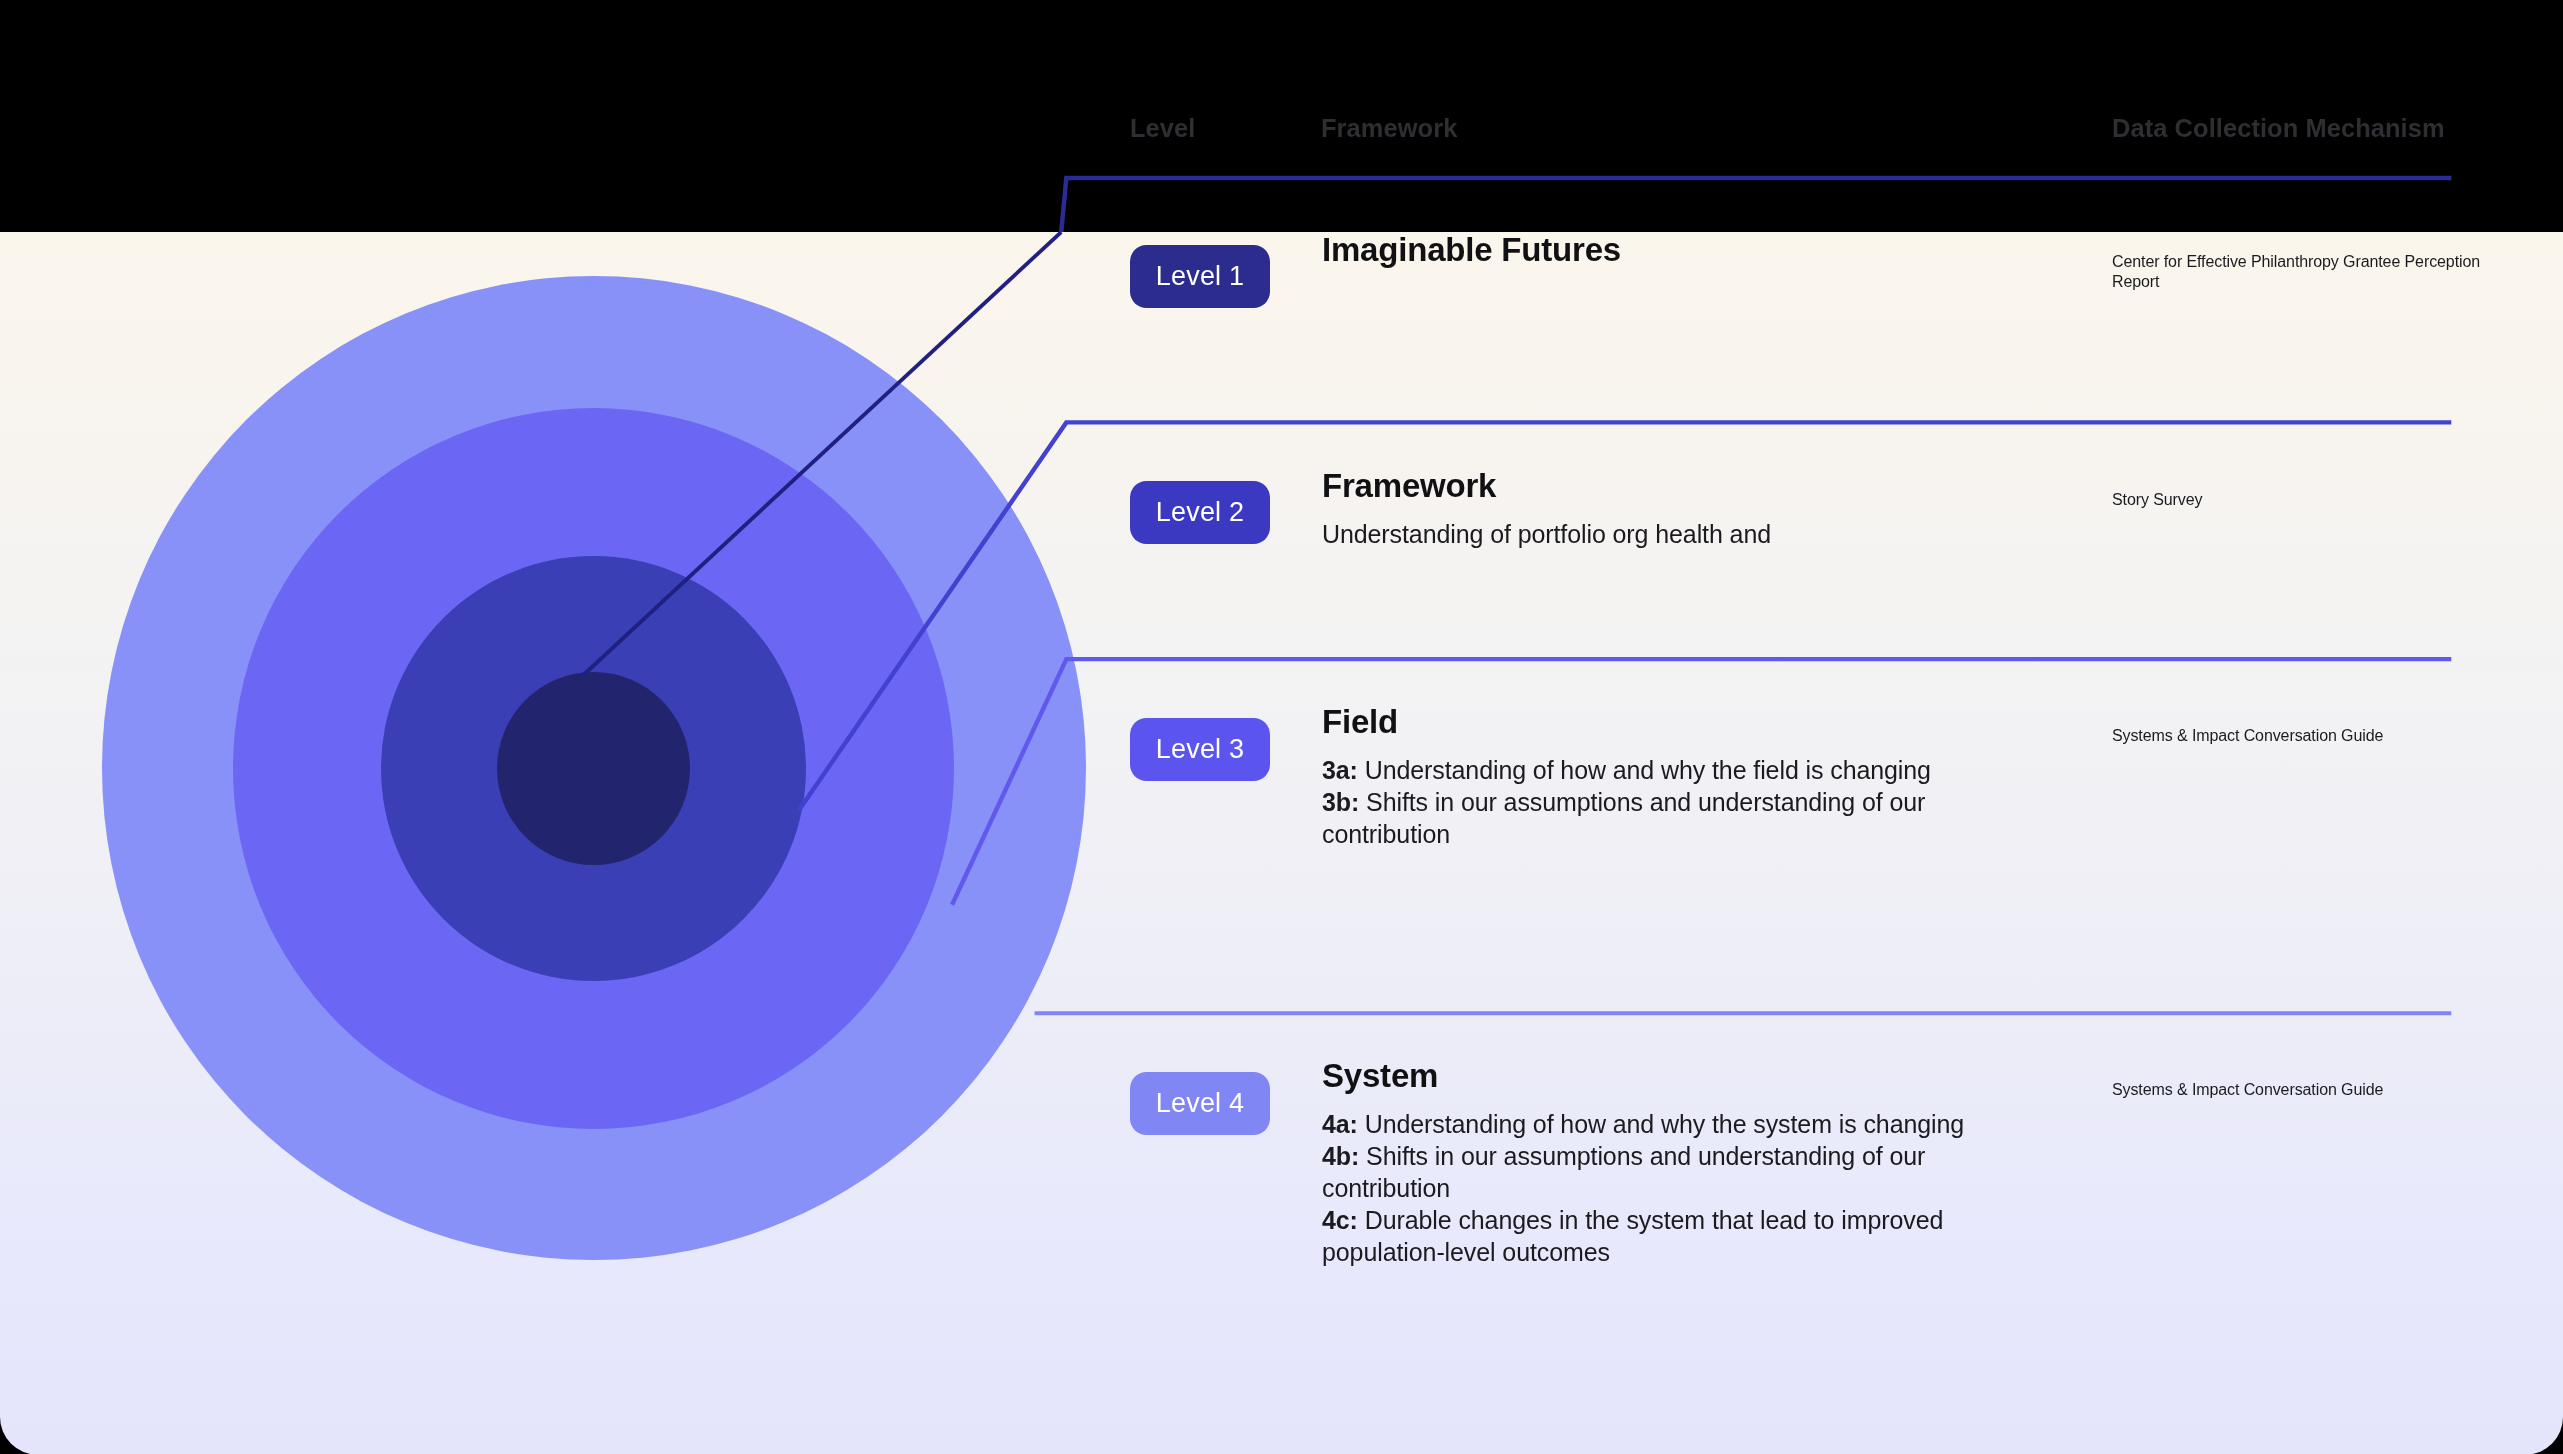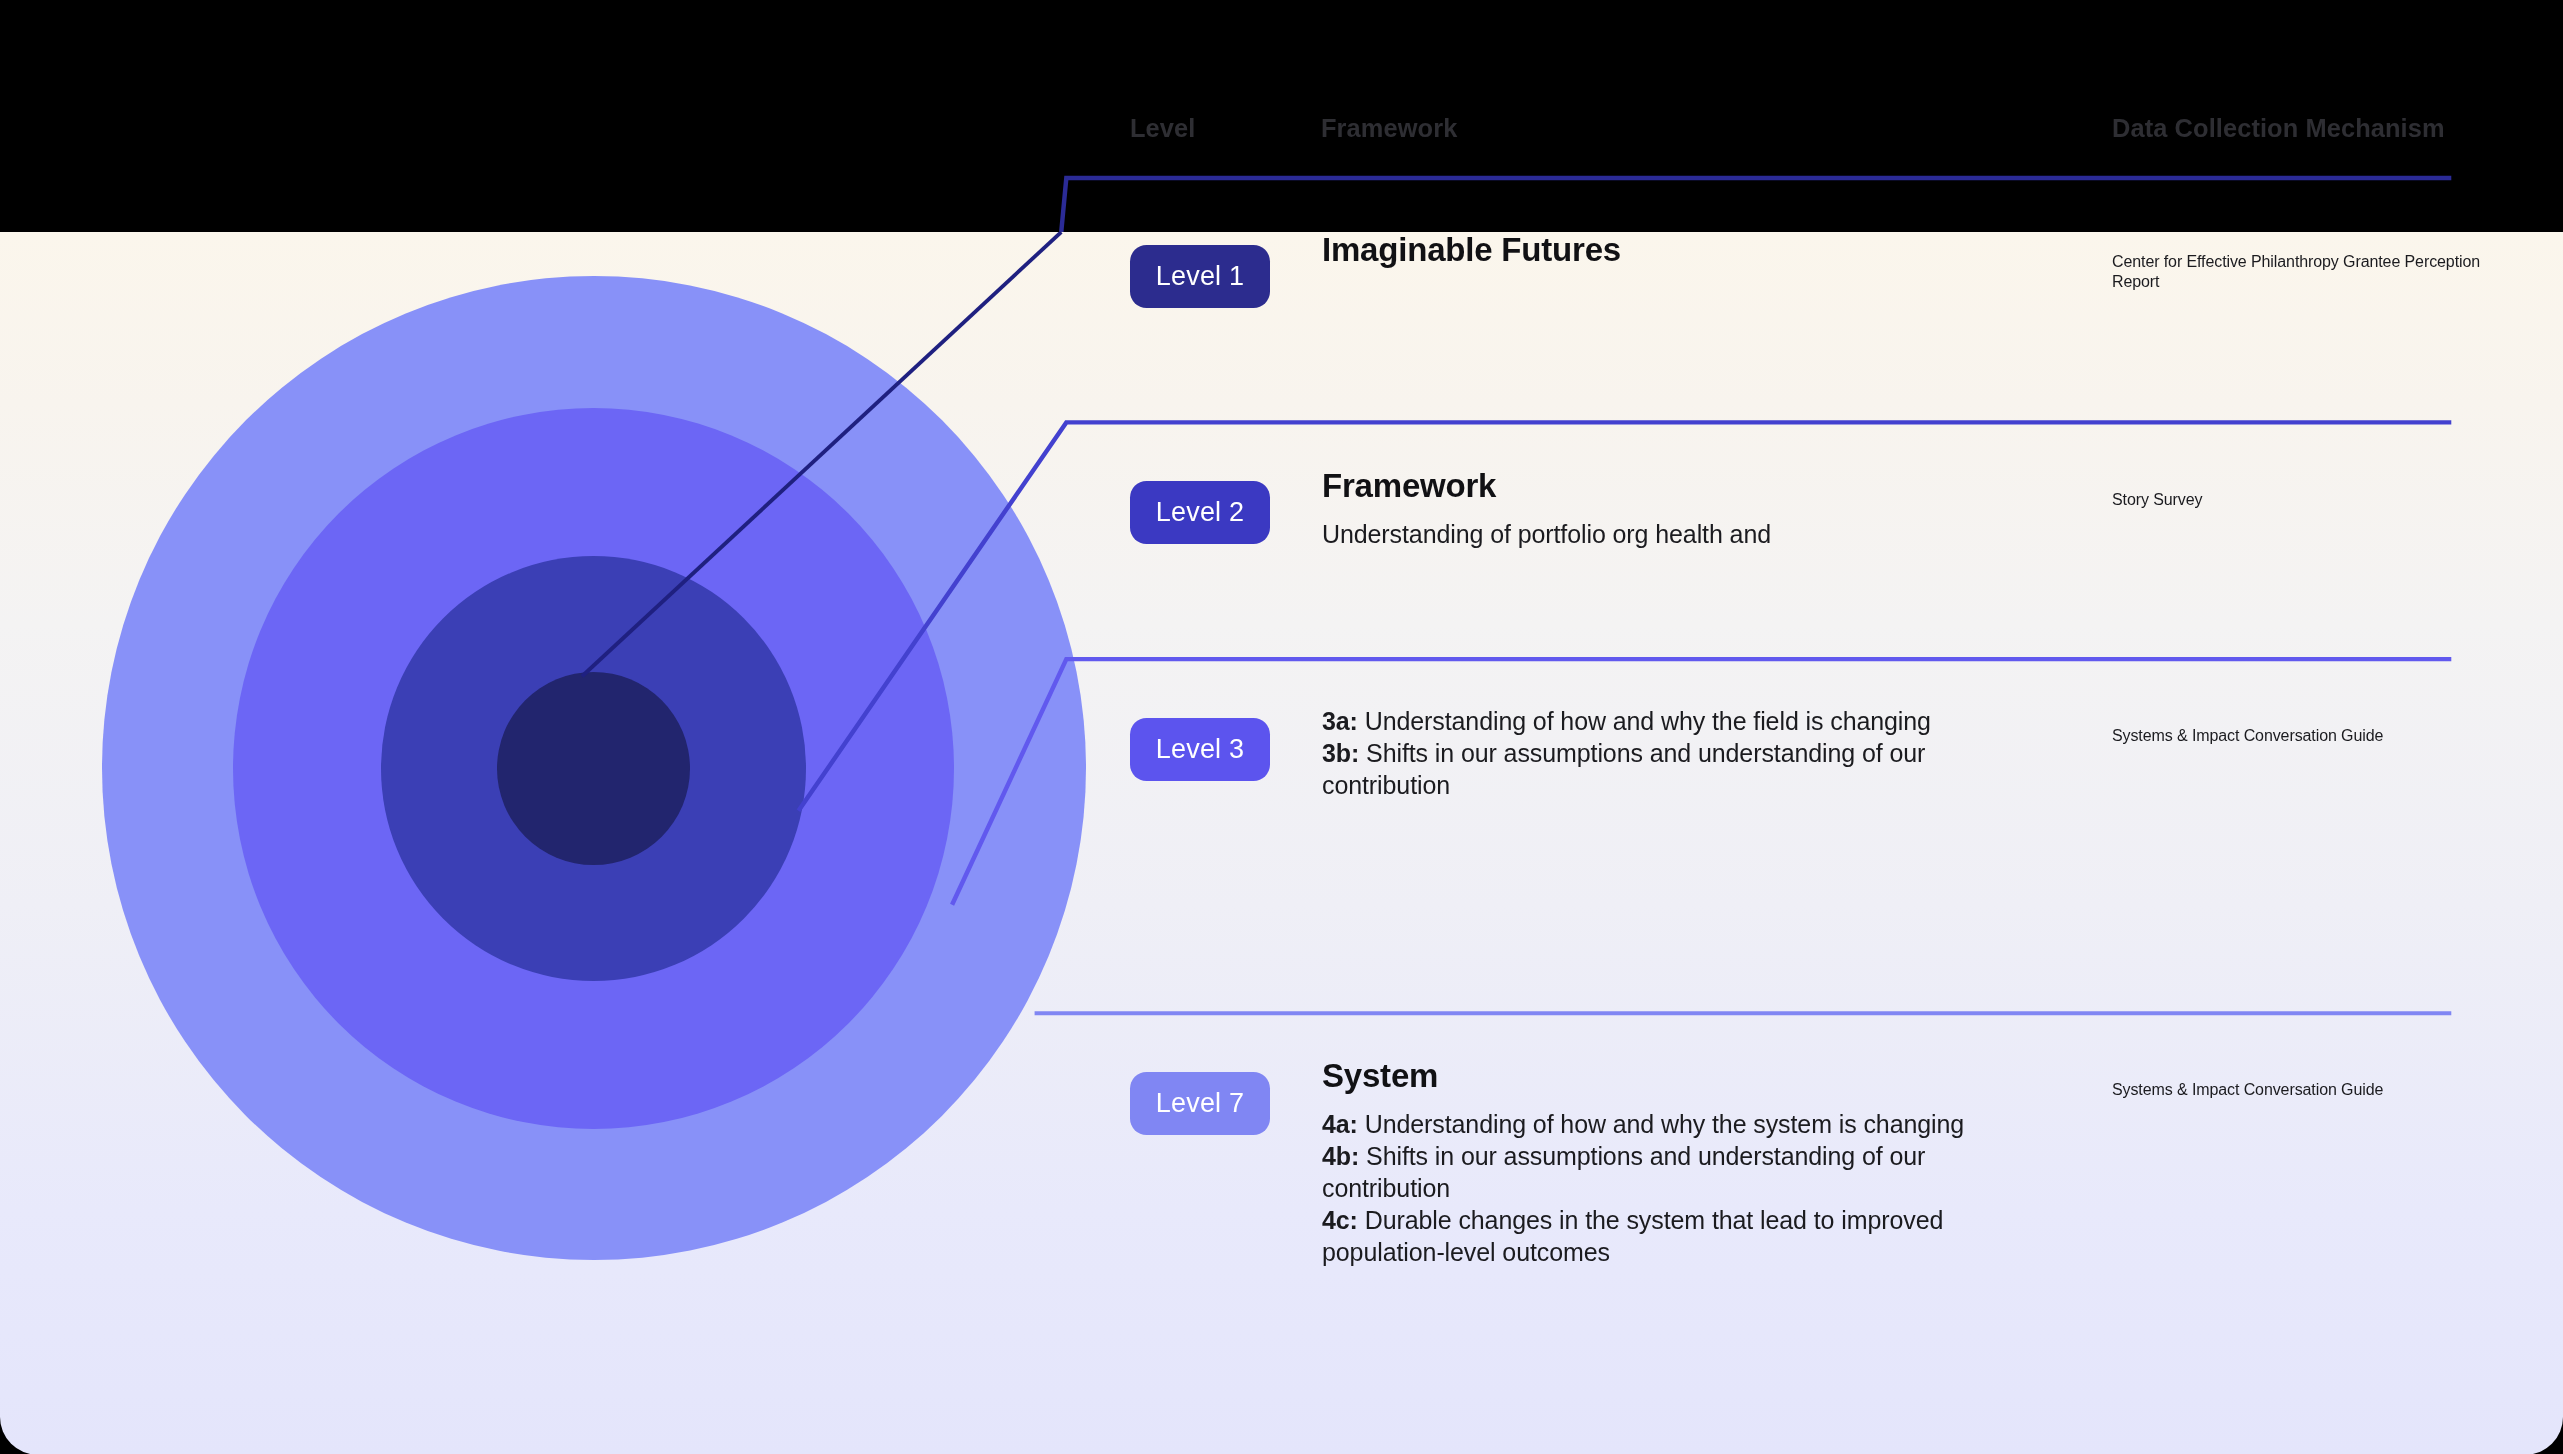--- a/index.html
+++ b/index.html
@@ -128,40 +128,41 @@
           <span>Understanding of portfolio org health and</span>
         </span>
       </div>
     </div>
     <div class="mech">Story Survey</div>
   </div>
 
   <div class="row" id="row-3">
     <div class="badge">Level 3</div>
     <div class="fw">
+      <div class="fw-title">Field</div>
       <div class="fw-body">
         <span class="fw-line">
           <b>3a:</b>
           <span>Understanding of how and why the field is changing</span>
         </span>
         <span class="fw-line">
           <b>3b:</b>
           <span>Shifts in our assumptions and understanding of our</span>
         </span>
         <span class="fw-line">
           
           <span>contribution</span>
         </span>
       </div>
     </div>
     <div class="mech">Systems &amp; Impact Conversation Guide</div>
   </div>
 
   <div class="row" id="row-4">
-    <div class="badge">Level 7</div>
+    <div class="badge">Level 4</div>
     <div class="fw">
       <div class="fw-title">System</div>
       <div class="fw-body">
         <span class="fw-line">
           <b>4a:</b>
           <span>Understanding of how and why the system is changing</span>
         </span>
         <span class="fw-line">
           <b>4b:</b>
           <span>Shifts in our assumptions and understanding of our</span>

